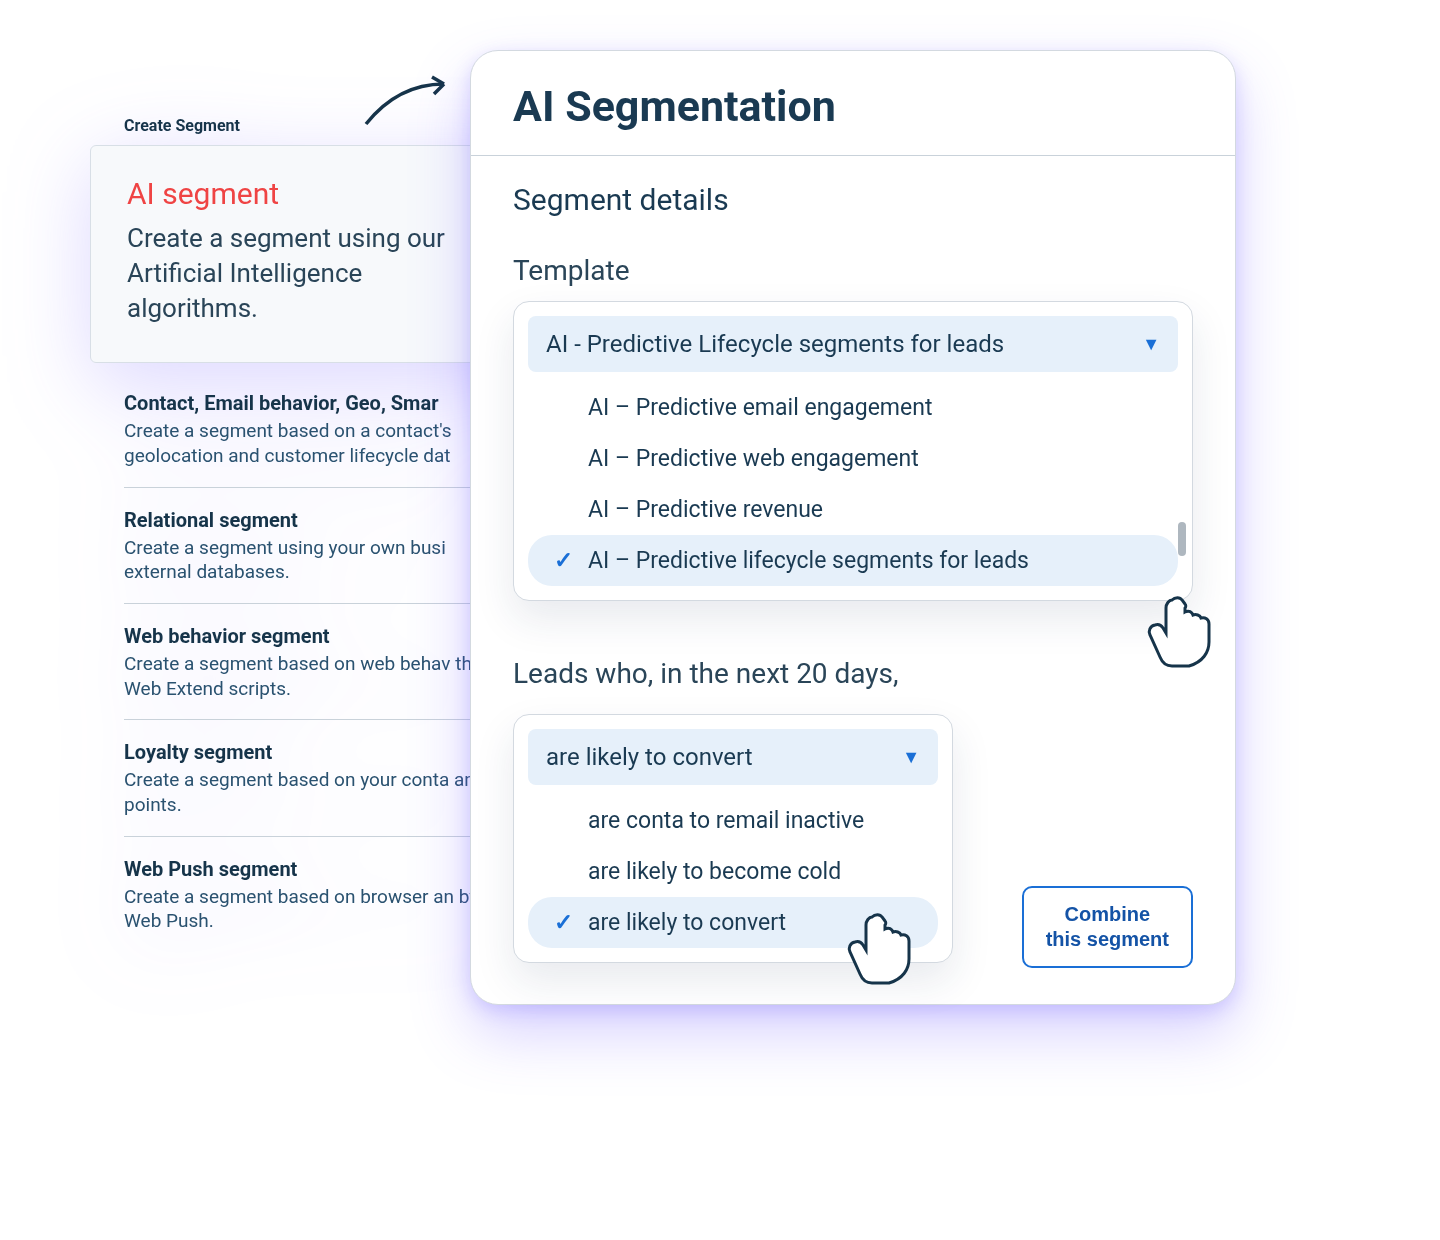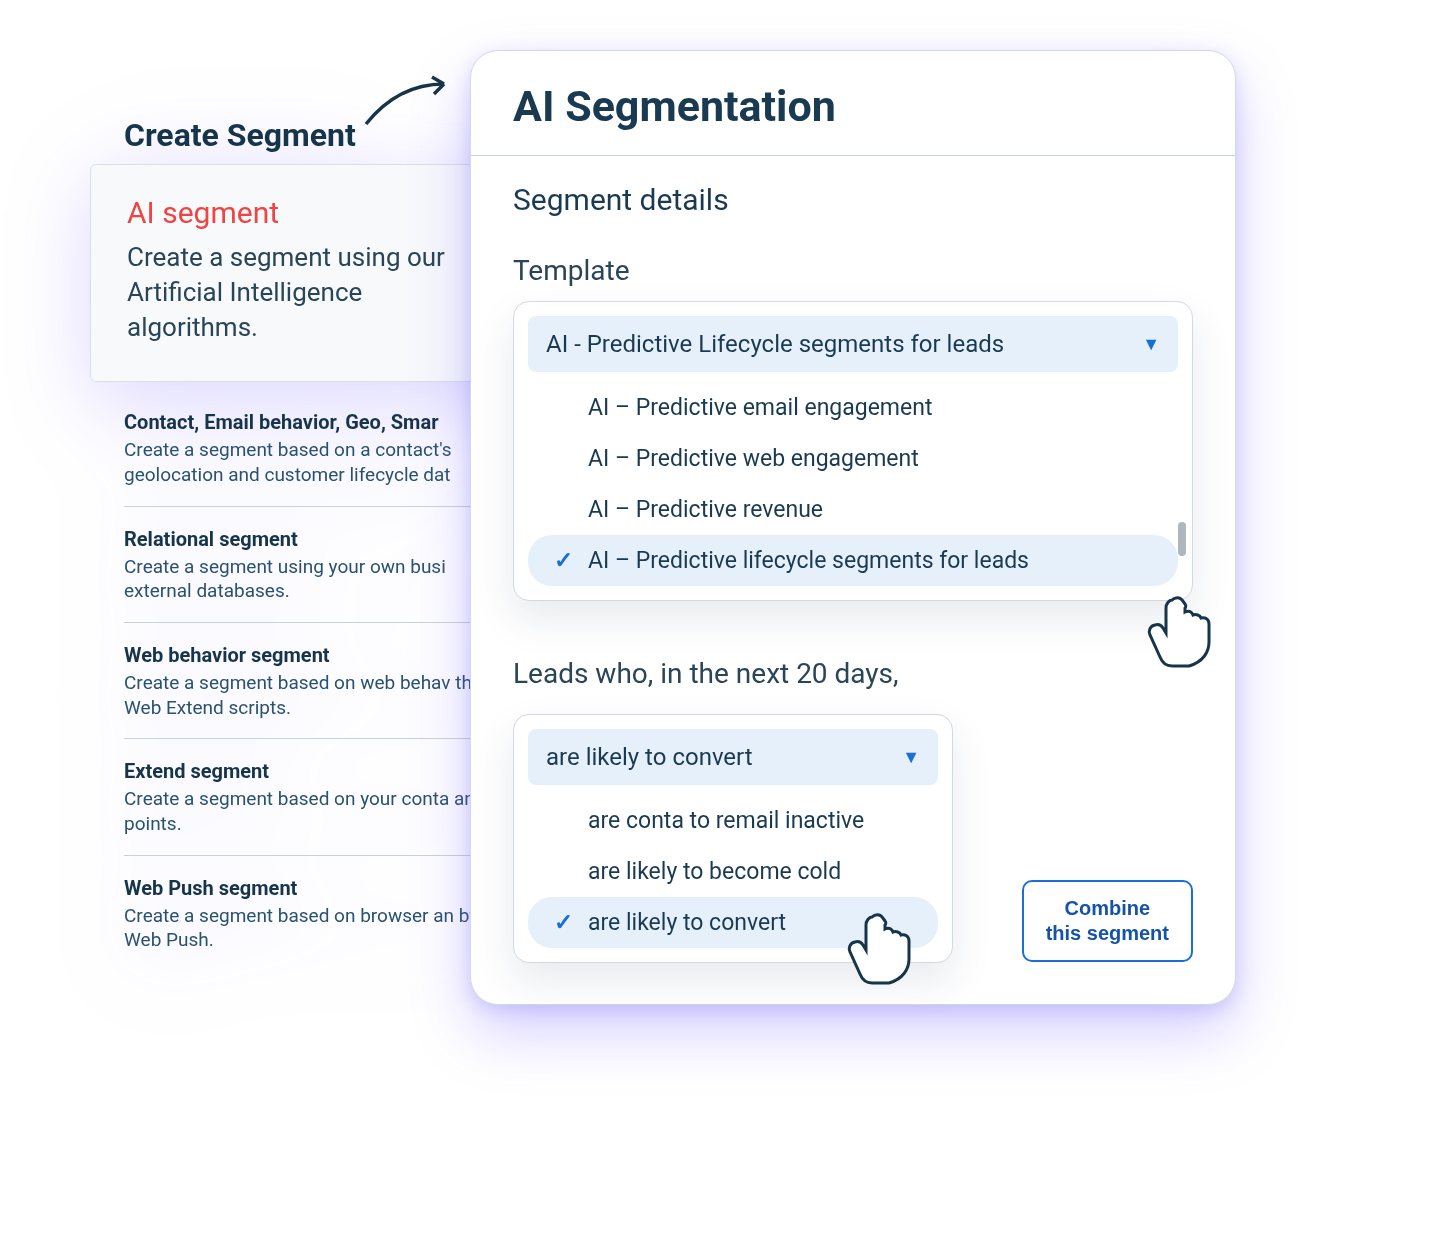--- a/index.html
+++ b/index.html
@@ -19,21 +19,21 @@
 
   
   .left-panel {
     position: absolute;
     left: 90px;
     top: 100px;
     width: 440px;
     filter: drop-shadow(0 20px 40px rgba(120,100,255,0.25));
   }
   .left-header {
-    font-size: 32px;
+    font-size: 16px;
     font-weight: 700;
     color: #16344a;
     padding: 16px 34px 10px;
   }
   .ai-card {
     background: #f7f9fb;
     border: 1px solid #d8dfe6;
     border-radius: 6px 0 0 6px;
     padding: 30px 36px 36px;
   }
@@ -190,21 +190,21 @@
     font-weight: 700;
     font-size: 20px;
     line-height: 1.25;
     padding: 14px 22px;
     border-radius: 10px;
     text-align: center;
     cursor: pointer;
     white-space: pre-line;
     position: absolute;
     right: 0;
-    bottom: 6px;
+    bottom: 0;
   }
 
   
   .hand {
     position: absolute;
     width: 80px;
     height: 90px;
   }
   .hand svg { width: 100%; height: 100%; }
   .hand1 { left: 630px; top: 286px; }
@@ -228,21 +228,21 @@
       </div>
       <div class="seg-item">
         <div class="seg-title">Relational segment</div>
         <div class="seg-desc">Create a segment using your own busi external databases.</div>
       </div>
       <div class="seg-item">
         <div class="seg-title">Web behavior segment</div>
         <div class="seg-desc">Create a segment based on web behav the Web Extend scripts.</div>
       </div>
       <div class="seg-item">
-        <div class="seg-title">Extend segment</div>
+        <div class="seg-title">Loyalty segment</div>
         <div class="seg-desc">Create a segment based on your conta and points.</div>
       </div>
       <div class="seg-item">
         <div class="seg-title">Web Push segment</div>
         <div class="seg-desc">Create a segment based on browser an by Web Push.</div>
       </div>
     </div>
   </div>
 
   <svg class="arrow" viewBox="0 0 100 60">

